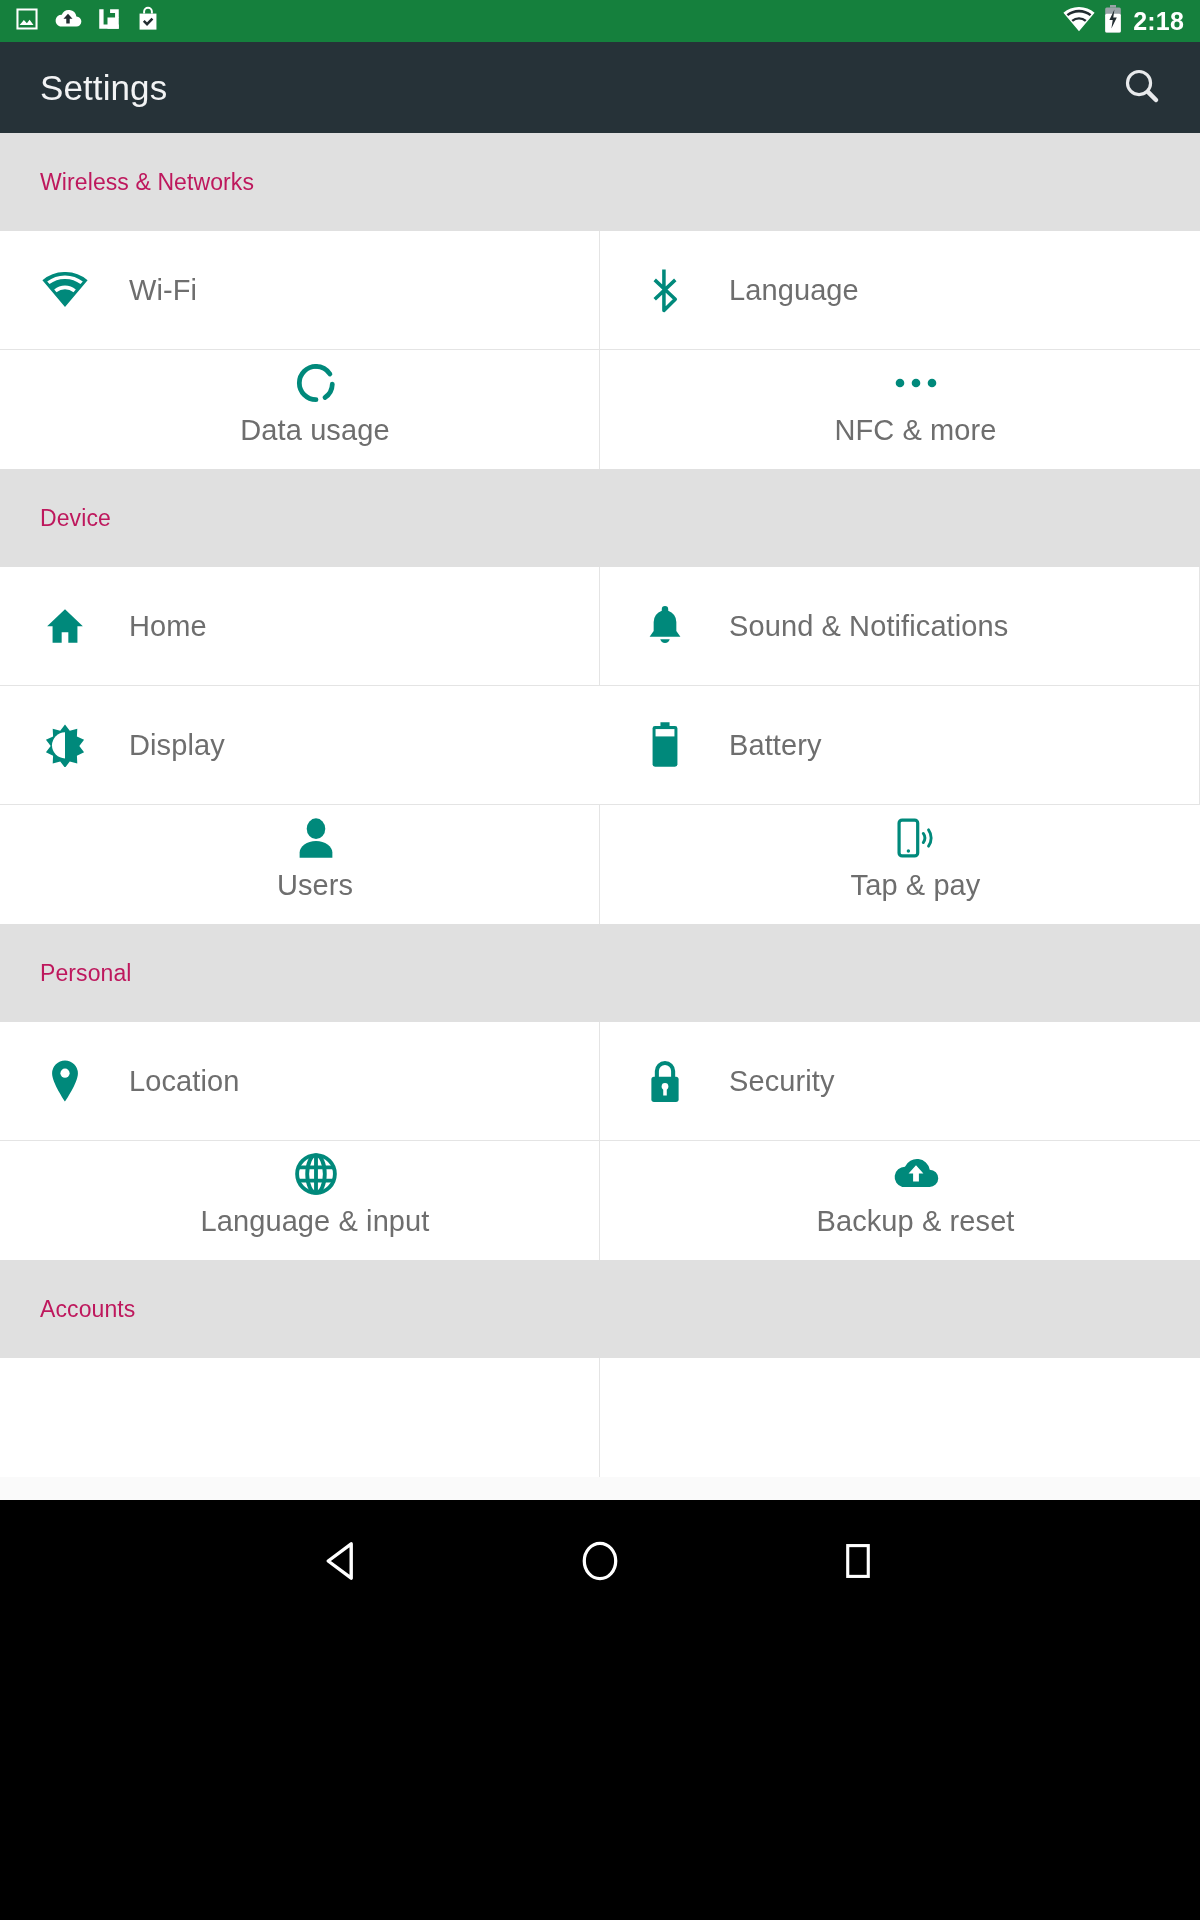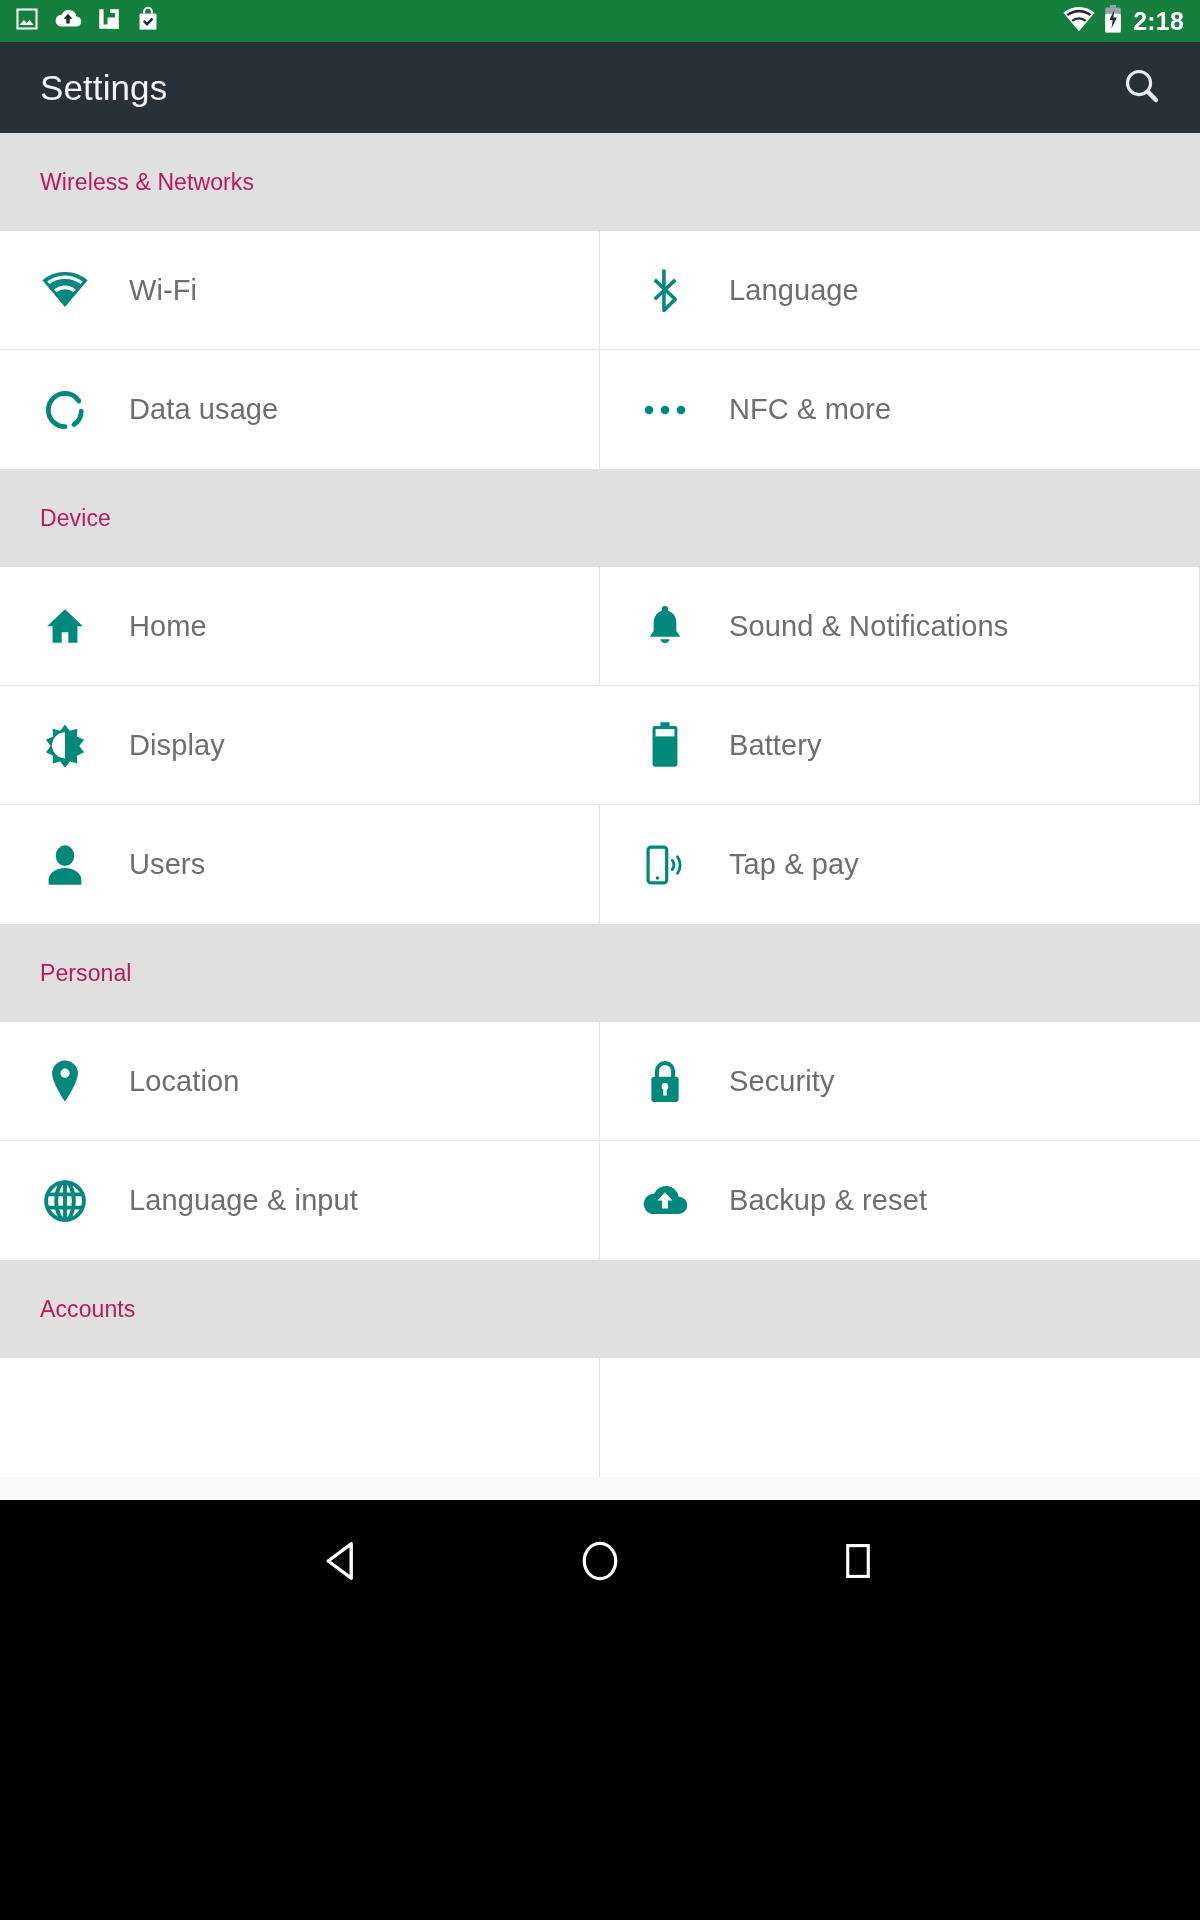--- a/index.html
+++ b/index.html
@@ -40,21 +40,21 @@
   }
   .section-title{color:#be185d;font-size:23px;line-height:1;letter-spacing:.1px;}
 
   .grid{display:flex;flex-wrap:wrap;background:#ffffff;border-radius:19px;}
   .cell{
     width:50%;height:119px;box-sizing:border-box;
     display:flex;align-items:center;background:#ffffff;
     border-bottom:1px solid #e4e4e4;position:relative;
   }
   .cell.left{border-right:1px solid #e4e4e4;}
-  .cell.noborder{border-bottom:none;}
+  .cell.noborder{border-bottom:none;flex-direction:column;}
   .cell-icon{
     width:66px;flex:0 0 66px;margin-left:32px;
     display:flex;align-items:center;justify-content:center;
     color:#00897b;
   }
   .cell-label{
     margin-left:31px;font-size:29px;color:#6e6e6e;
     line-height:1;letter-spacing:.1px;white-space:nowrap;
   }
 

